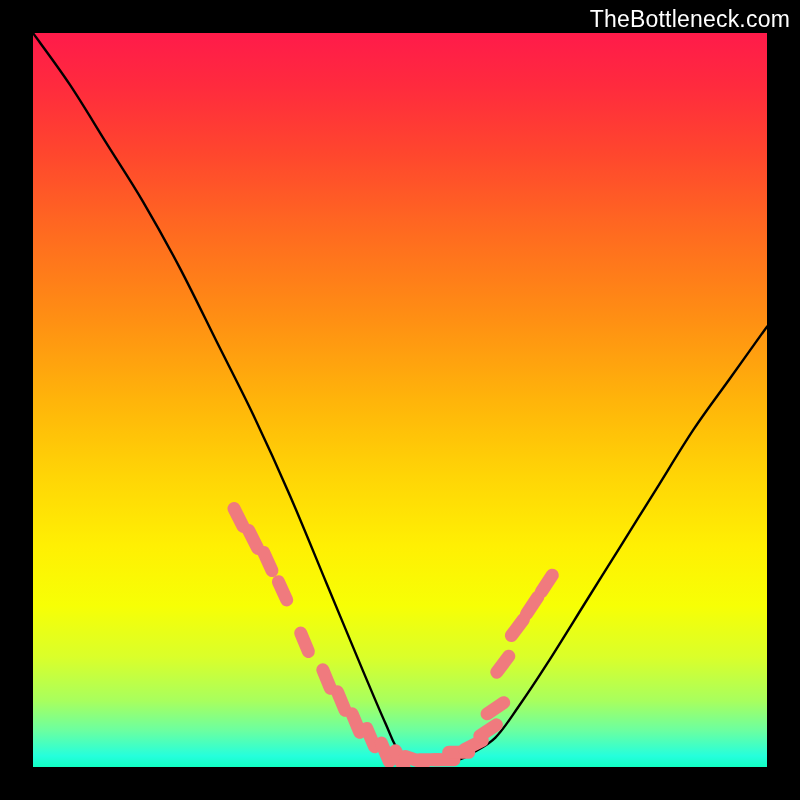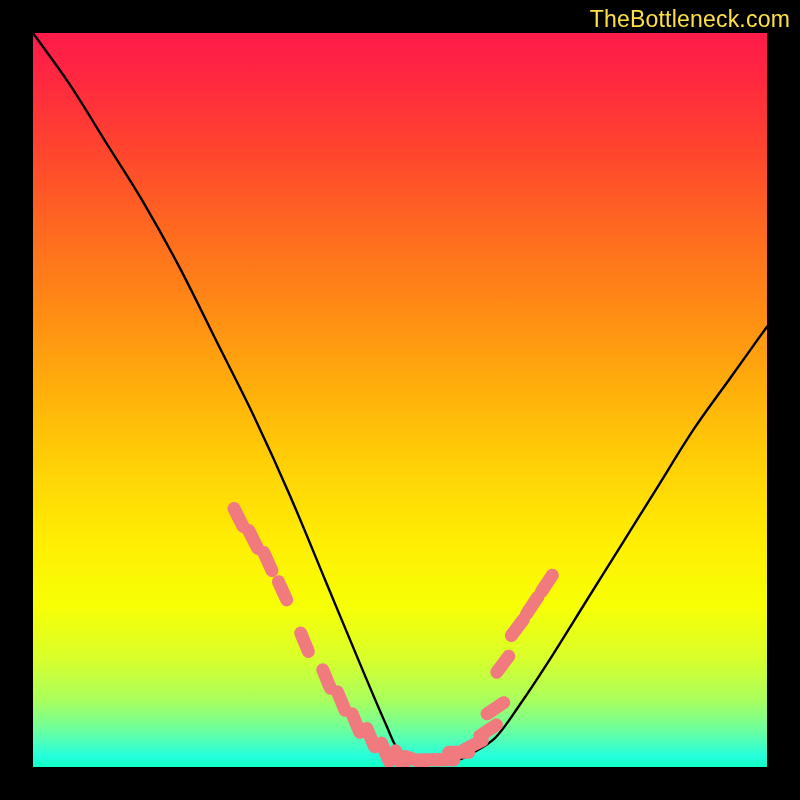--- a/index.html
+++ b/index.html
@@ -37,21 +37,21 @@
       #a8ff5e 91%,
       #6cffa0 95%,
       #25ffdc 98.5%,
       #11ffc4 100%
     );
   }
   .watermark {
     position: absolute;
     top: 6px;
     right: 10px;
-    color: #fde047;
+    color: #ffffff;
     font-size: 23px;
     font-weight: 500;
     letter-spacing: 0.2px;
     user-select: none;
   }
   svg.overlay {
     position: absolute;
     left: 0; top: 0;
     width: 734px;
     height: 734px;

